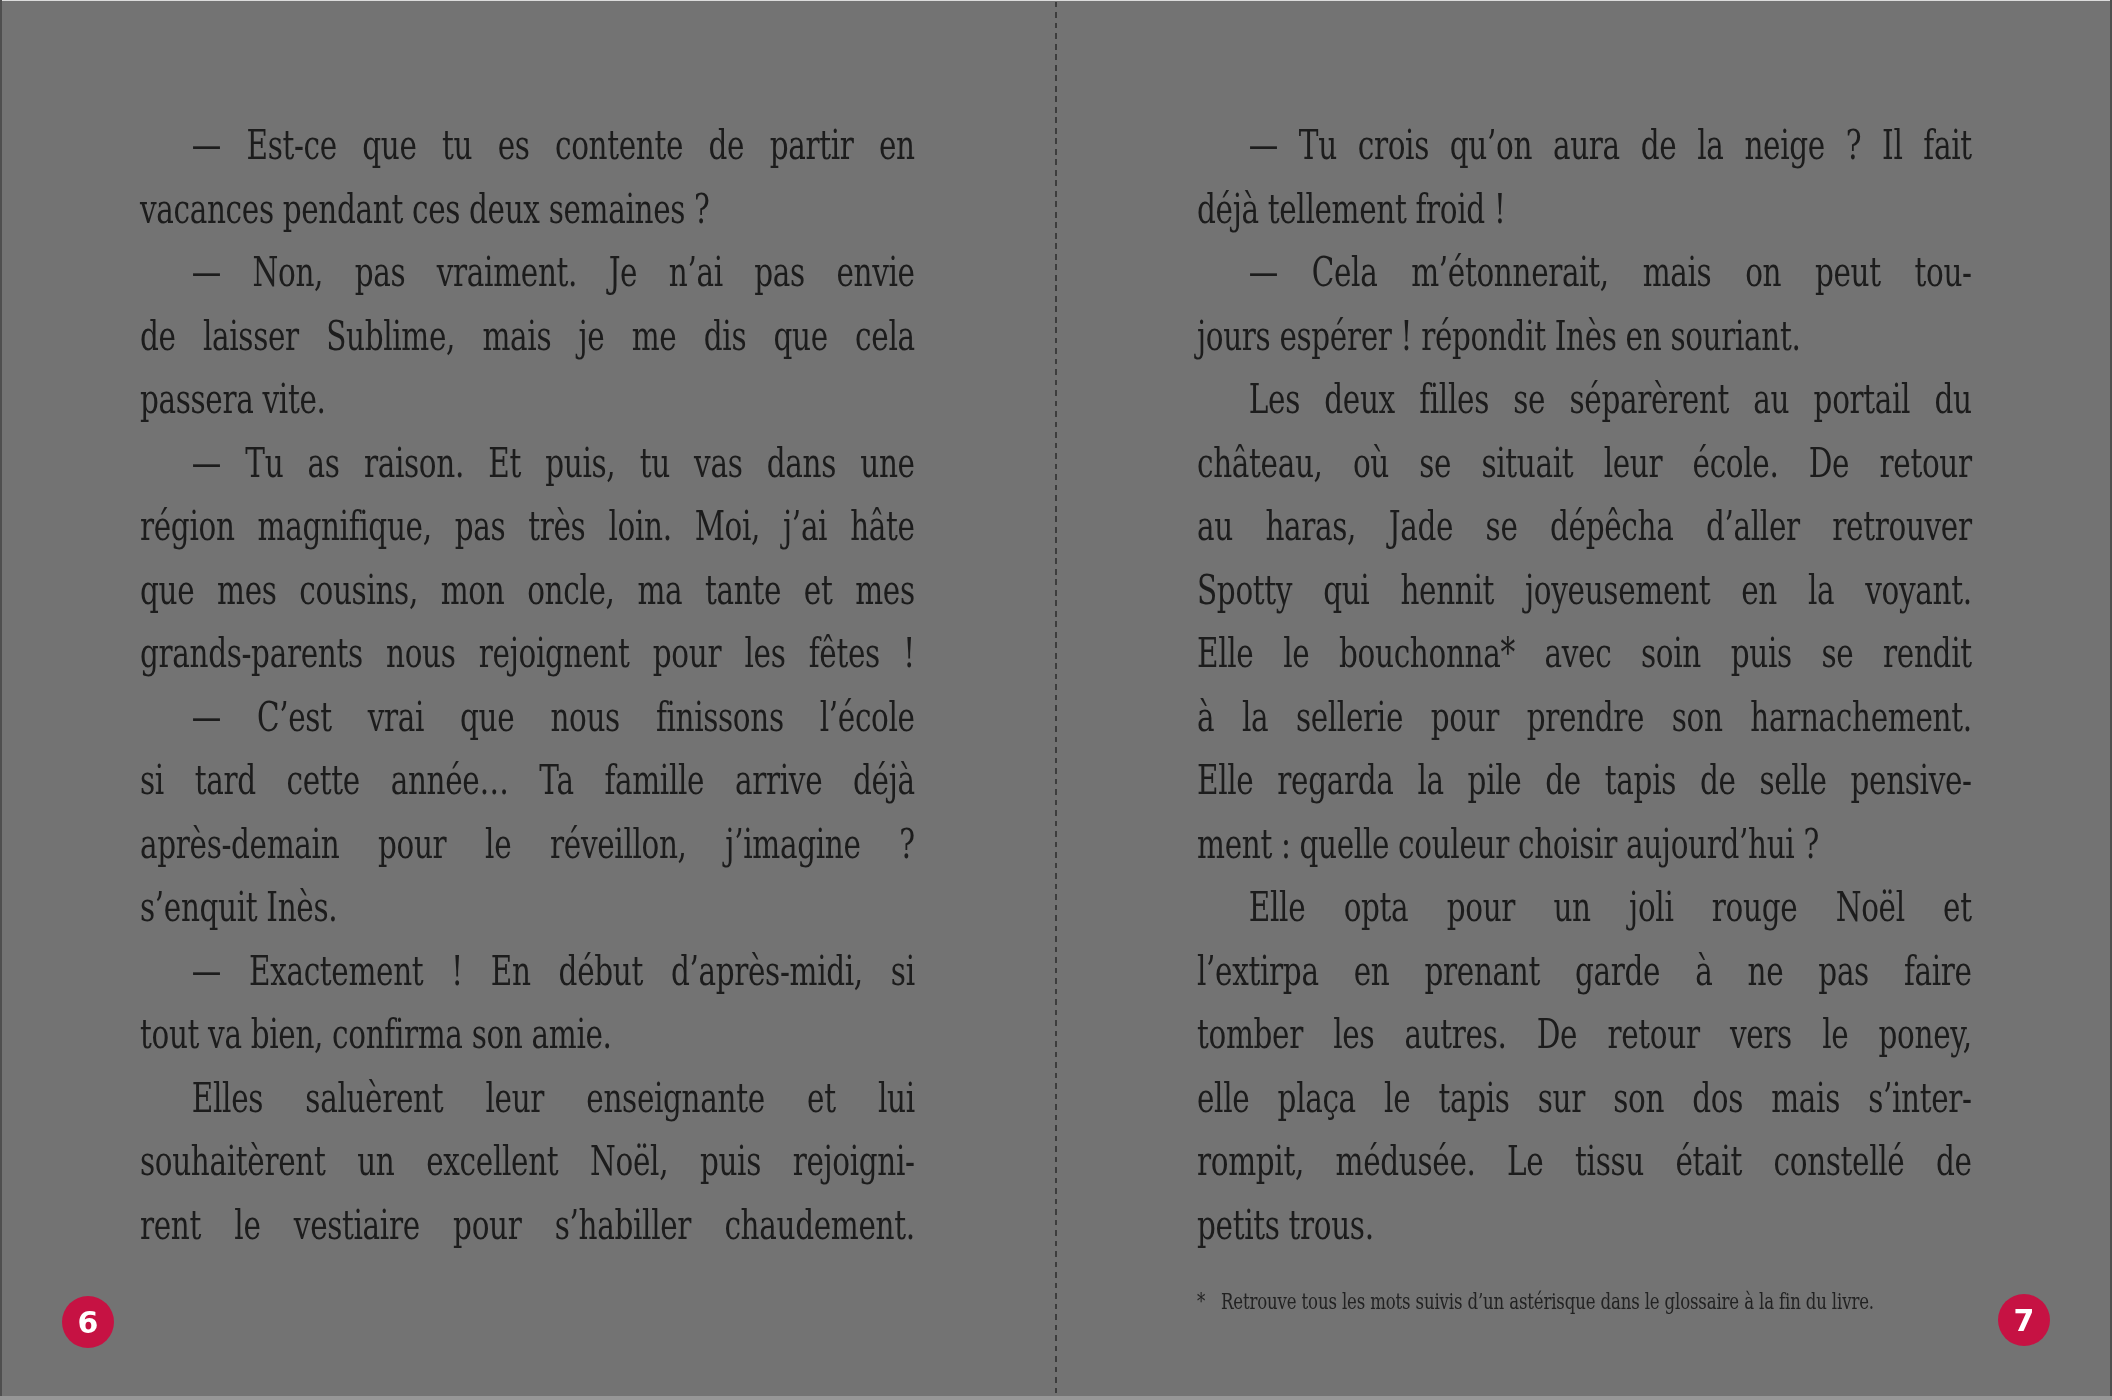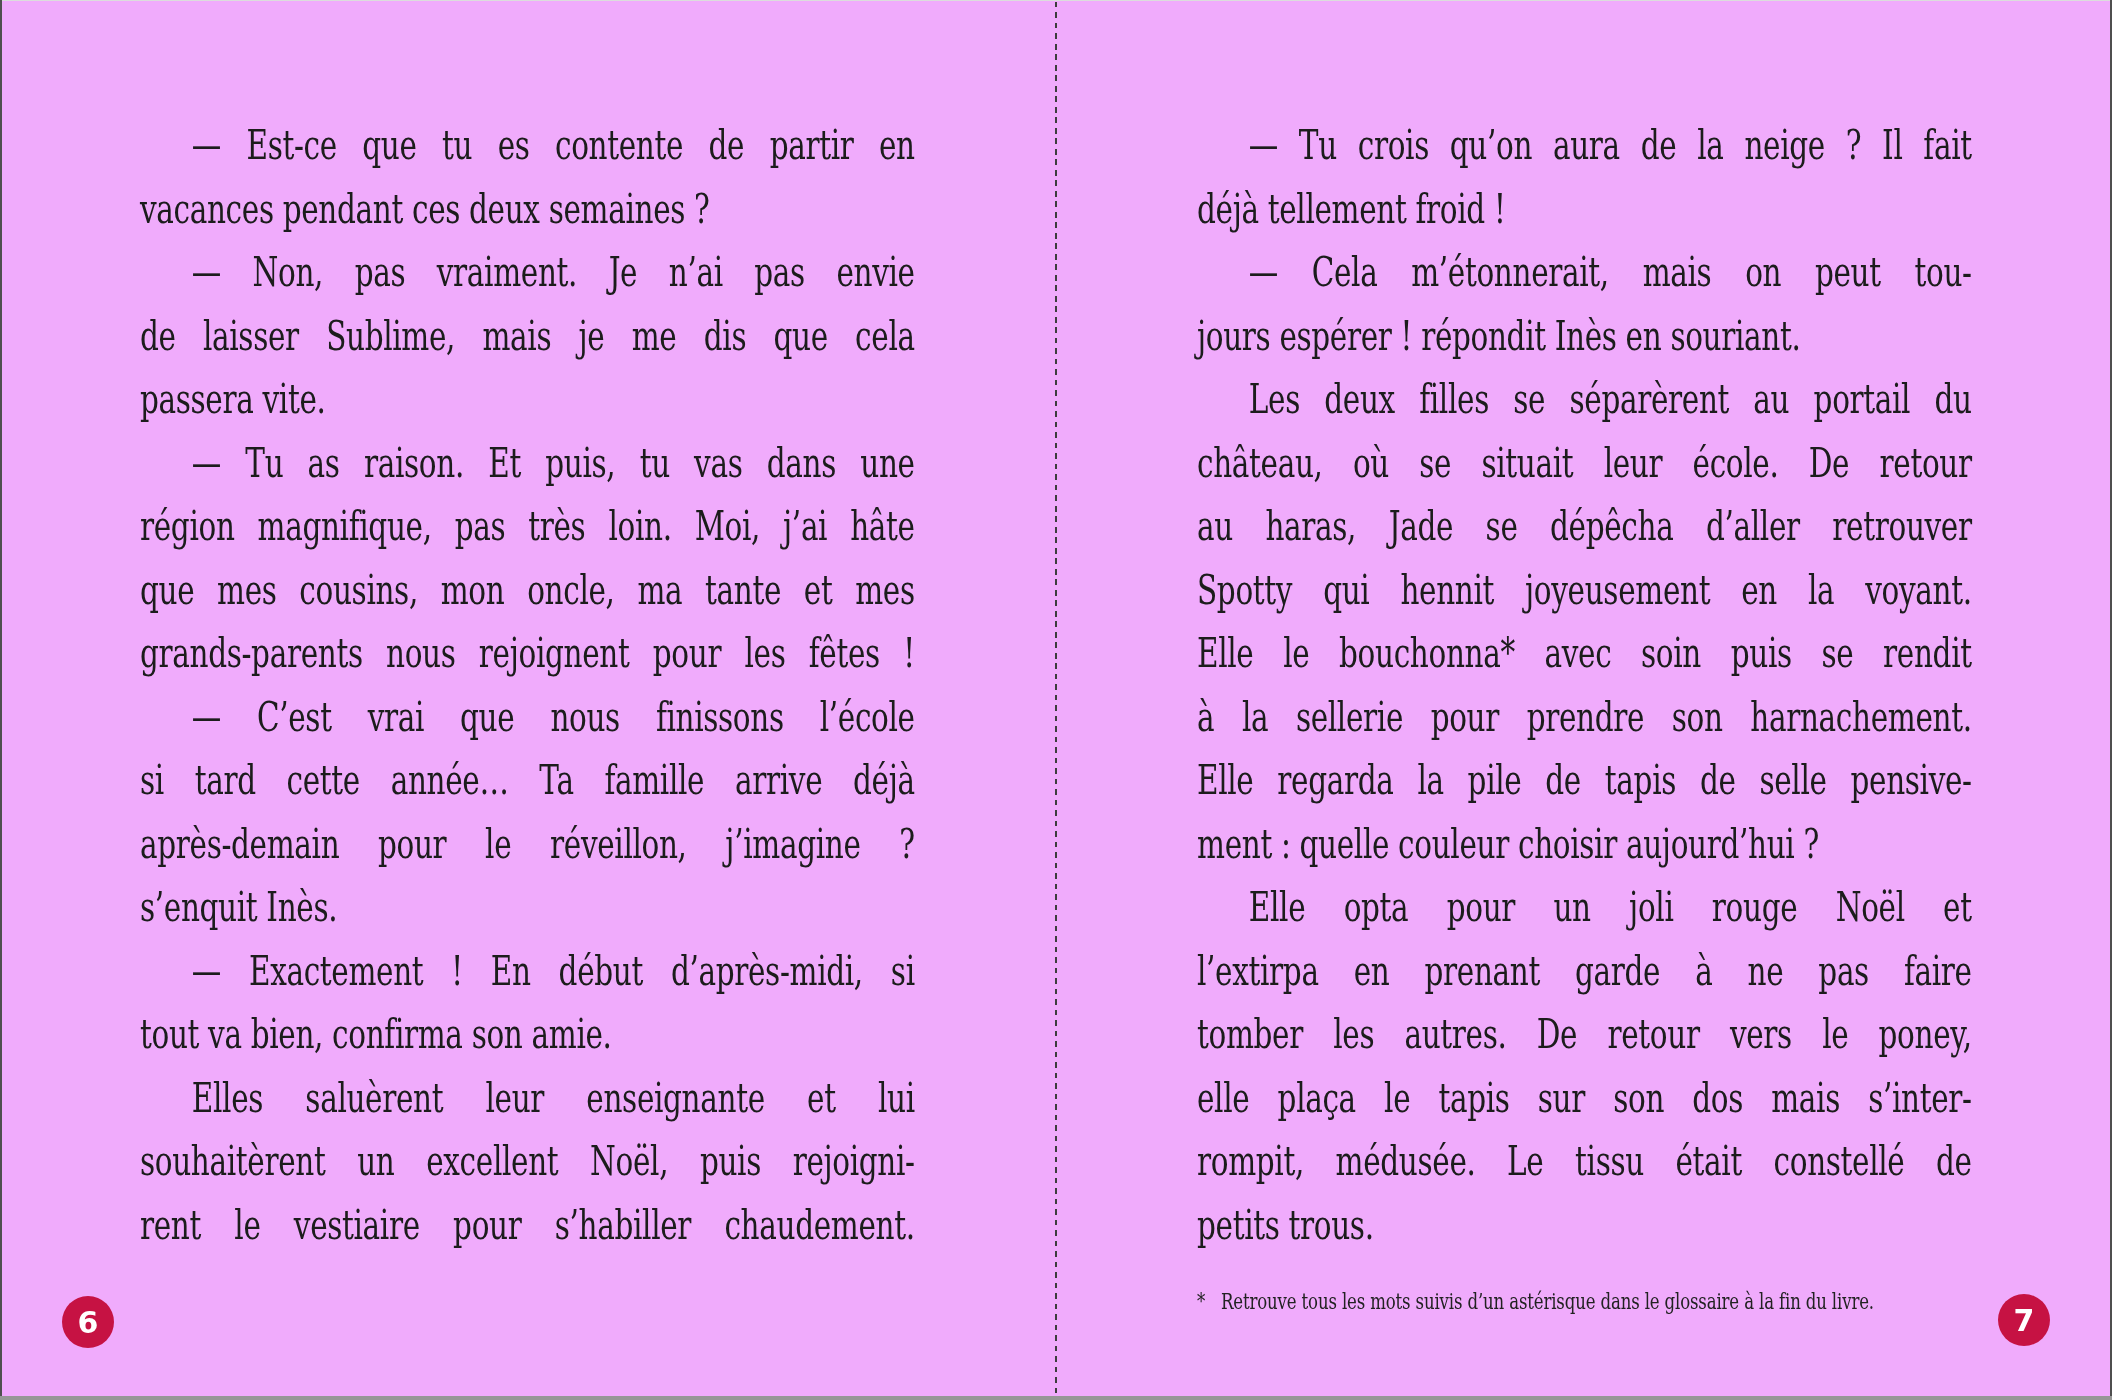--- a/index.html
+++ b/index.html
@@ -1,19 +1,19 @@
 <!DOCTYPE html>
 <html><head>
 <meta charset="utf-8">
 <style>
   html,body { margin:0; padding:0; background:#ffffff; }
   .sheet {
     position:relative;
     width:2112px; height:1400px;
-    background:#f0abfc;
+    background:#737373;
     overflow:hidden;
     font-family:"DejaVu Serif", serif;
     color:#1c1c1c;
   }
   
   .edge-left  { position:absolute; left:0; top:0; bottom:0; width:2px; background:#4f4f4f; }
   .edge-right { position:absolute; right:0; top:0; bottom:0; width:2px; background:#4f4f4f; }
   .edge-top   { position:absolute; left:0; right:0; top:0; height:1px; background:#dcdcdc; }
   .edge-bottom{ position:absolute; left:0; right:0; bottom:0; height:4px; background:#969696; }
   

